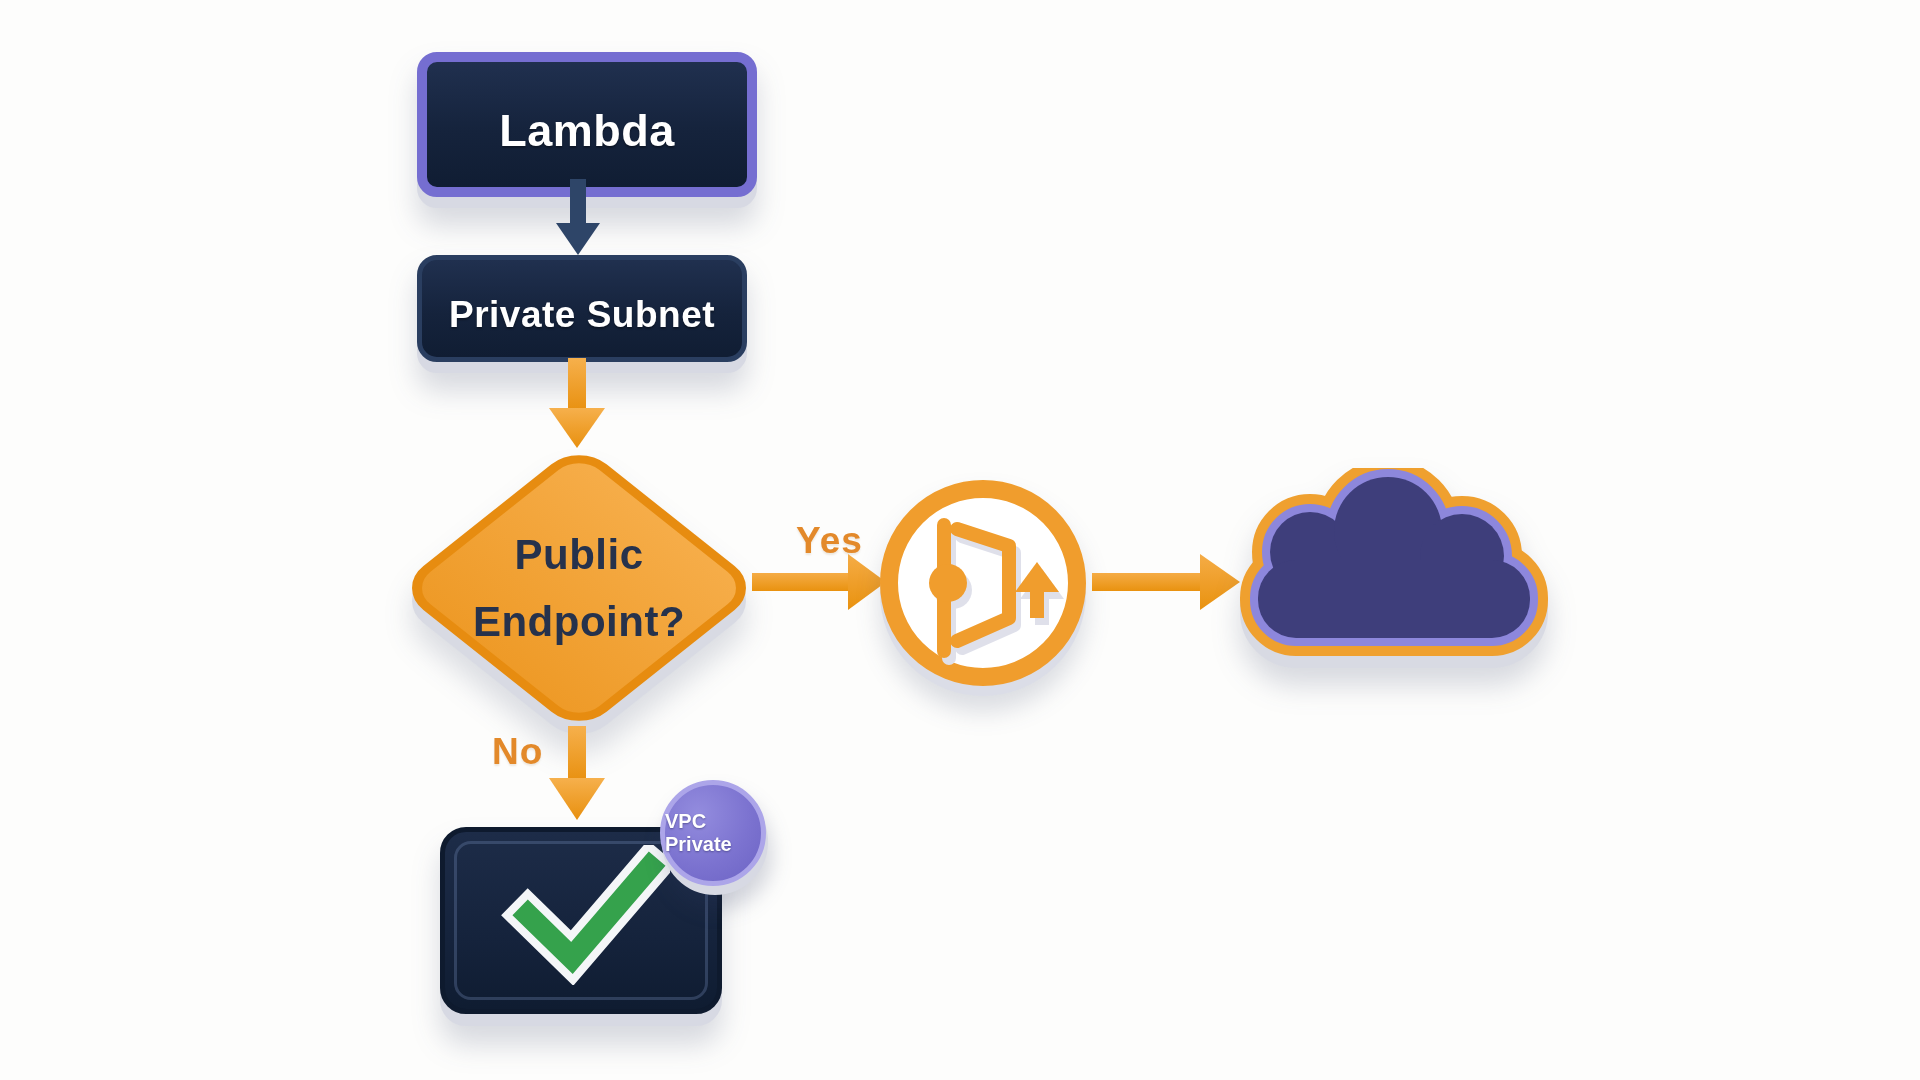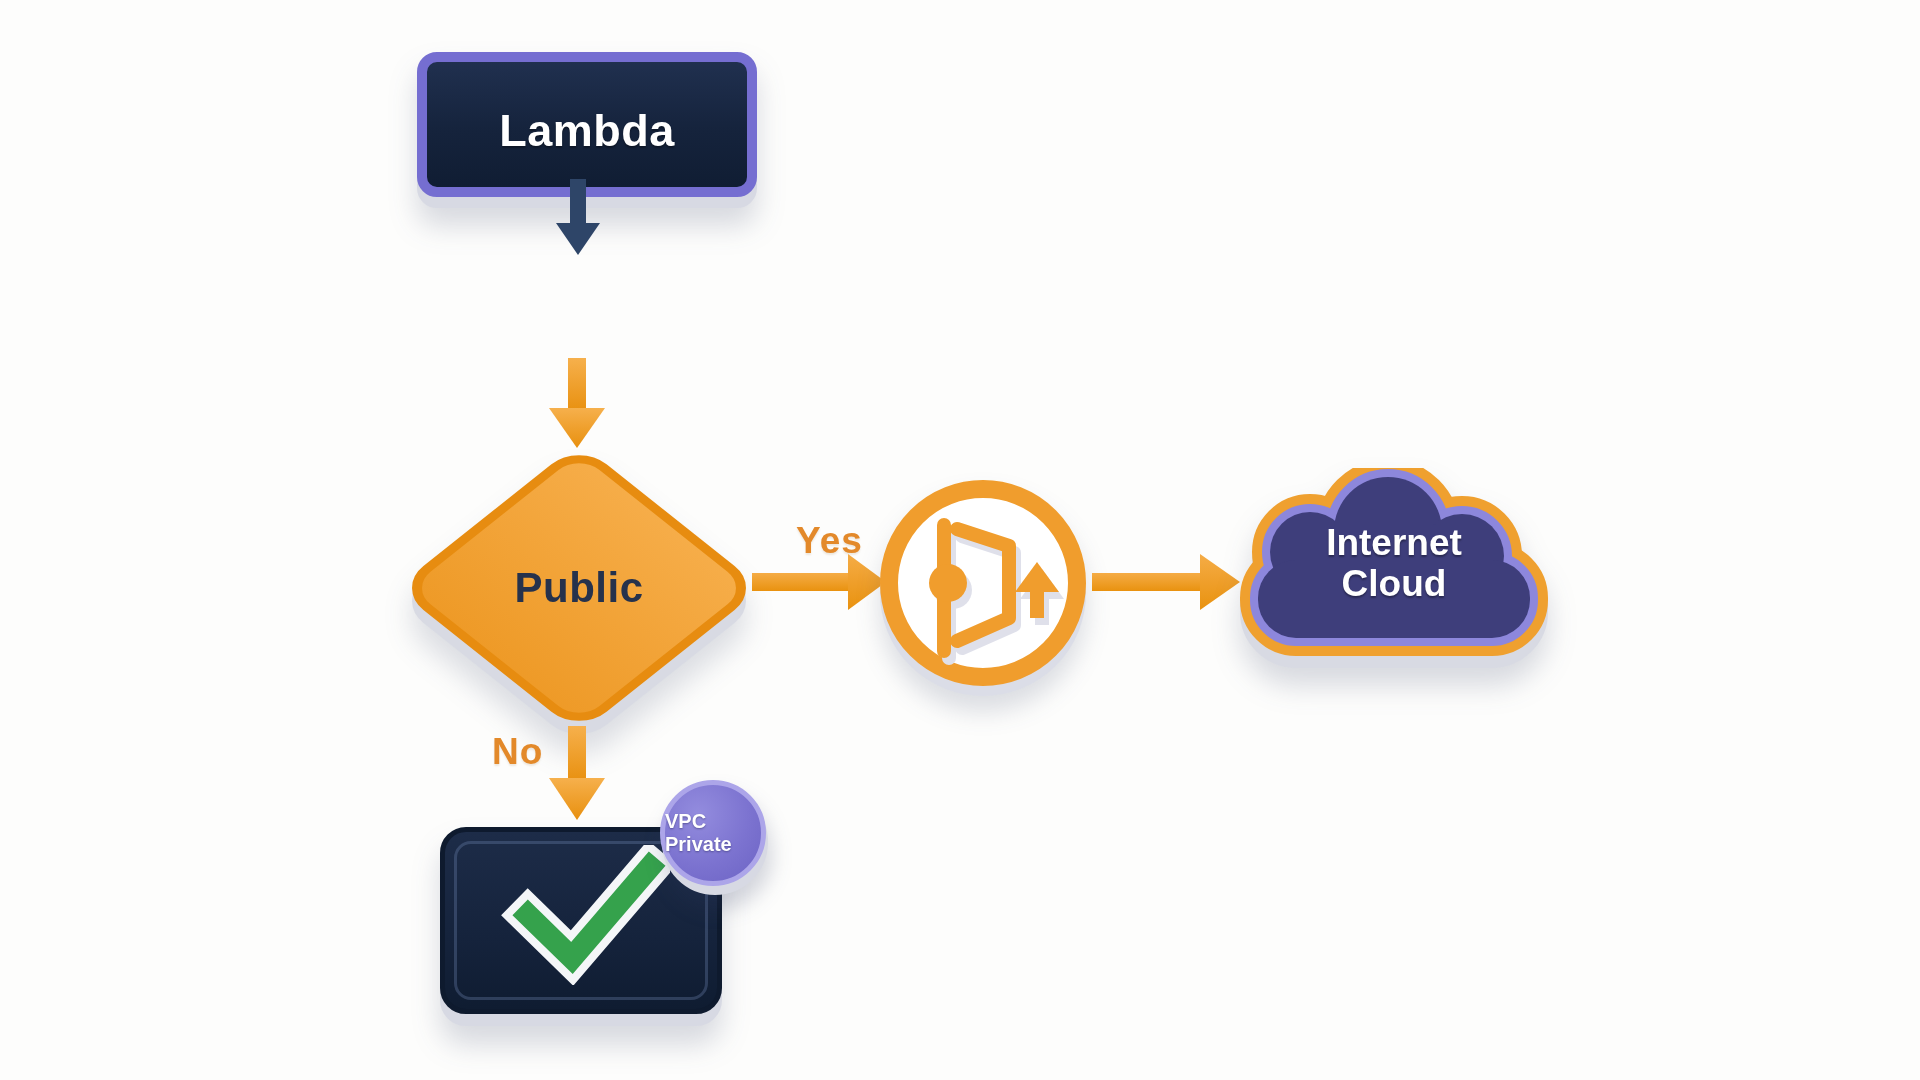--- a/index.html
+++ b/index.html
@@ -88,20 +88,23 @@
 
   <div class="proc-box lambda-box">
     <span class="proc-label">Lambda</span>
   </div>
 
   <svg class="abs" style="left:548px;top:179px;" width="60" height="77" viewBox="0 0 60 77">
     <rect x="22" y="0" width="16" height="47" fill="#2E4568"></rect>
     <polygon points="8,44 52,44 30,76" fill="#2E4568"></polygon>
   </svg>
 
+  <div class="proc-box subnet-box">
+    <span class="proc-label">Private Subnet</span>
+  </div>
 
   <svg class="abs" style="left:545px;top:358px;" width="64" height="92" viewBox="0 0 64 92">
     <defs>
       <linearGradient id="og1" x1="0" y1="0" x2="0" y2="1">
         <stop offset="0" stop-color="#F6B04C"></stop>
           <stop offset="1" stop-color="#E8900F"></stop>
       </linearGradient>
     </defs>
     <rect x="23" y="0" width="18" height="54" fill="url(#og1)"></rect>
     <polygon points="4,50 60,50 32,90" fill="url(#og1)"></polygon>
@@ -113,20 +116,21 @@
         <stop offset="0" stop-color="#F6AD49"></stop>
           <stop offset="1" stop-color="#EE9A27"></stop>
       </linearGradient>
     </defs>
     <g transform="translate(176,140) scale(1,0.795) rotate(45)">
       <rect x="-124.5" y="-124.5" width="249" height="249" rx="34" fill="url(#dg)" stroke="#E78C10" stroke-width="10"></rect>
     </g>
   </svg>
   <div class="diamond-text">
     <span>Public</span>
+    <span>Endpoint?</span>
   </div>
 
   <div class="edge-label yes-label">Yes</div>
 
   <svg class="abs" style="left:752px;top:552px;" width="136" height="60" viewBox="0 0 136 60">
     <defs>
       <linearGradient id="og2" x1="0" y1="0" x2="0" y2="1">
         <stop offset="0" stop-color="#F5AC46"></stop>
           <stop offset="1" stop-color="#E9920F"></stop>
       </linearGradient>
@@ -173,24 +177,20 @@
       <rect x="20" y="92" width="272" height="78" rx="38"></rect>
     </g>
 
     <g fill="#3E3E7B">
       <circle cx="72" cy="84" r="40"></circle>
       <circle cx="150" cy="63" r="54"></circle>
       <circle cx="224" cy="88" r="42"></circle>
       <rect x="20" y="92" width="272" height="78" rx="38"></rect>
     </g>
   </svg>
-  <div class="cloud-text">
-    <span>Internet</span>
-    <span>Cloud</span>
-  </div>
 
   <div class="edge-label no-label">No</div>
 
   <svg class="abs" style="left:545px;top:726px;" width="64" height="96" viewBox="0 0 64 96">
     <defs>
       <linearGradient id="og4" x1="0" y1="0" x2="0" y2="1">
         <stop offset="0" stop-color="#F6B04C"></stop>
           <stop offset="1" stop-color="#E8900F"></stop>
       </linearGradient>
     </defs>

